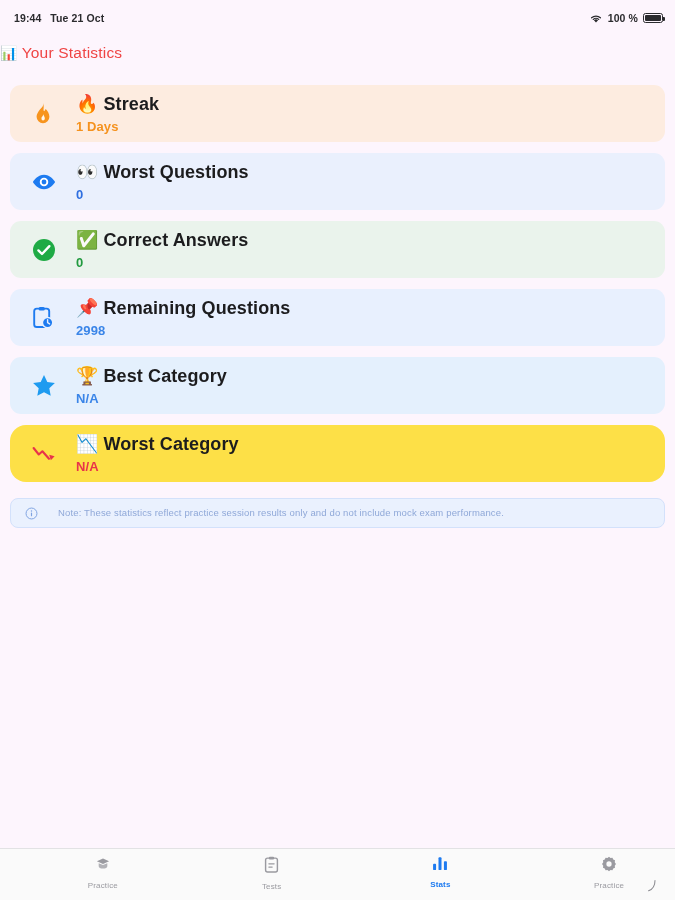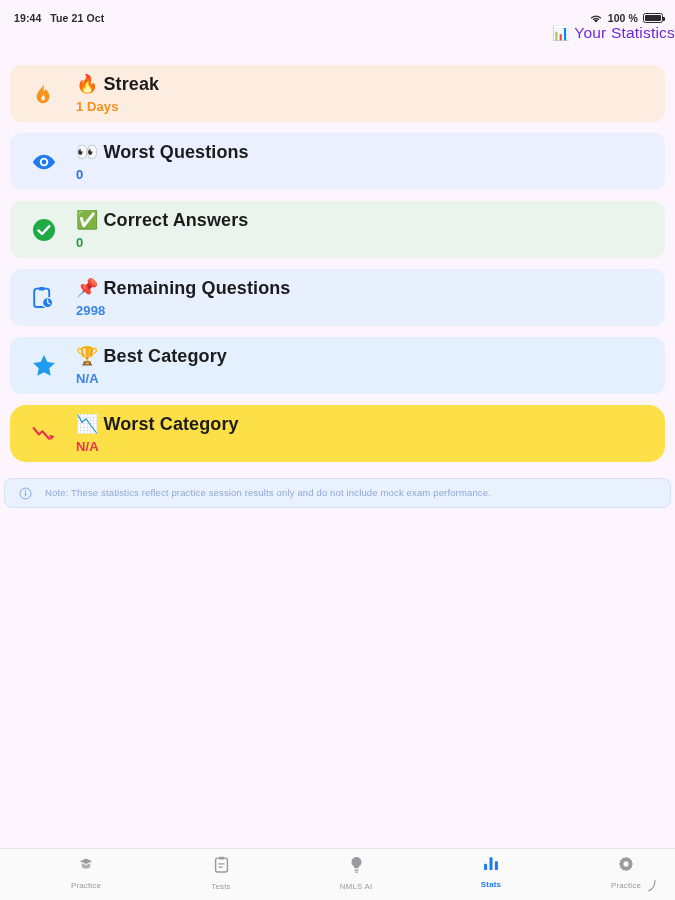--- a/index.html
+++ b/index.html
@@ -28,22 +28,22 @@
     border-radius:2.5px; position:relative; padding:1px;
   }
   .battery::after{
     content:""; position:absolute; right:-3px; top:2.6px;
     width:1.8px; height:4px; background:#2b2b2e; border-radius:0 1px 1px 0;
   }
   .battery .lvl{ display:block; height:100%; background:#2b2b2e; border-radius:1px; }
 
   
   .page-title{
-    text-align:right; margin-top:0;
-    font-size:15.5px; color:#6d28d9; font-weight:400;
+    text-align:left; margin-top:20px;
+    font-size:15.5px; color:#ef4444; font-weight:400;
     letter-spacing:.2px;
   }
   .page-title .emoji{ margin-right:4px; font-size:14px; }
 
   
   .cards{ margin-top:23px; padding:0 10px; }
   .card{
     height:57px; border-radius:11px;
     display:flex; align-items:center;
     padding:0 22px; margin-bottom:11px;
@@ -56,23 +56,23 @@
   .card .txt{ display:flex; flex-direction:column; gap:4px; }
   .card .label{
     font-size:18px; font-weight:bold; color:#1c1c1e; letter-spacing:.1px;
     white-space:nowrap;
   }
   .card .label .emoji{ margin-right:5px; font-weight:400; }
   .card .value{ font-size:13px; font-weight:700; letter-spacing:.1px; }
 
   
   .note{
-    margin:16px 4px 0; min-height:30px;
+    margin:16px 10px 0; min-height:30px;
     background:#eaf1fe; border:1px solid #d3e1fb; border-radius:8px;
-    display:flex; align-items:center; gap:13px; padding:6px 14px;
+    display:flex; align-items:center; gap:20px; padding:6px 14px;
   }
   .note .note-text{
     font-size:9.5px; color:#8fa8d8; letter-spacing:.15px; line-height:1.3;
   }
 
   
   .tabbar{
     position:absolute; left:0; bottom:0; width:675px; height:52px;
     background:#fafafa; border-top:1px solid #e2e2e4;
     display:flex; align-items:flex-start; padding-top:7px;
@@ -221,28 +221,20 @@
     </div>
     <div class="tab">
       <span><svg width="15" height="17" viewBox="0 0 16 19">
           <rect x="1.4" y="2.4" width="13.2" height="15.4" rx="2.2" fill="none" stroke="#9a9aa0" stroke-width="1.6"></rect>
           <rect x="5" y=".8" width="6" height="3.2" rx="1.3" fill="#9a9aa0"></rect>
           <rect x="4.4" y="8" width="7.2" height="1.4" rx=".7" fill="#9a9aa0"></rect>
           <rect x="4.4" y="11.6" width="5" height="1.4" rx=".7" fill="#9a9aa0"></rect>
         </svg></span>
      <span class="tlabel">Tests</span>
     </div>
-    <div class="tab">
-      <span><svg width="15" height="17" viewBox="0 0 16 19">
-          <path d="M8 1.2a5.6 5.6 0 0 0-3.3 10.1c.6.5.9 1.1.9 1.8v.6h4.8v-.6c0-.7.3-1.3.9-1.8A5.6 5.6 0 0 0 8 1.2z" fill="#9a9aa0"></path>
-          <rect x="5.6" y="15" width="4.8" height="1.5" rx=".75" fill="#9a9aa0"></rect>
-          <rect x="6.4" y="17.2" width="3.2" height="1.4" rx=".7" fill="#9a9aa0"></rect>
-        </svg></span>
-     <span class="tlabel">NMLS AI</span>
-    </div>
     <div class="tab active">
       <span><svg width="16" height="15" viewBox="0 0 18 16">
           <rect x="1.2" y="8.4" width="3.4" height="7" rx="1" fill="#1e7bf0"></rect>
           <rect x="7.3" y="1" width="3.4" height="14.4" rx="1" fill="#1e7bf0"></rect>
           <rect x="13.4" y="5.4" width="3.4" height="10" rx="1" fill="#1e7bf0"></rect>
         </svg></span>
      <span class="tlabel">Stats</span>
     </div>
     <div class="tab">
       <span><svg width="16" height="16" viewBox="0 0 20 20">

